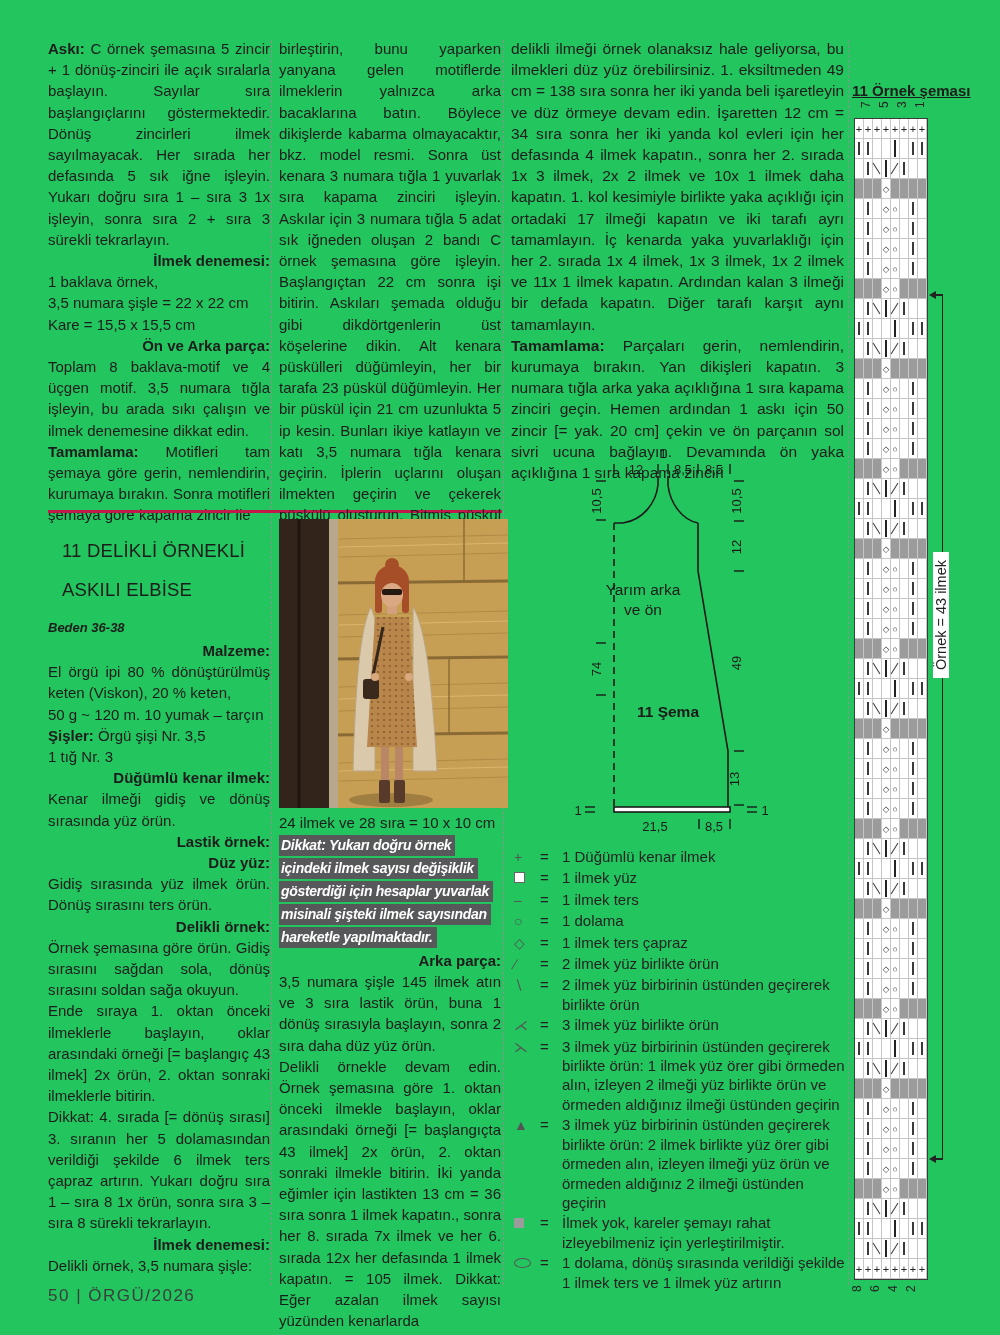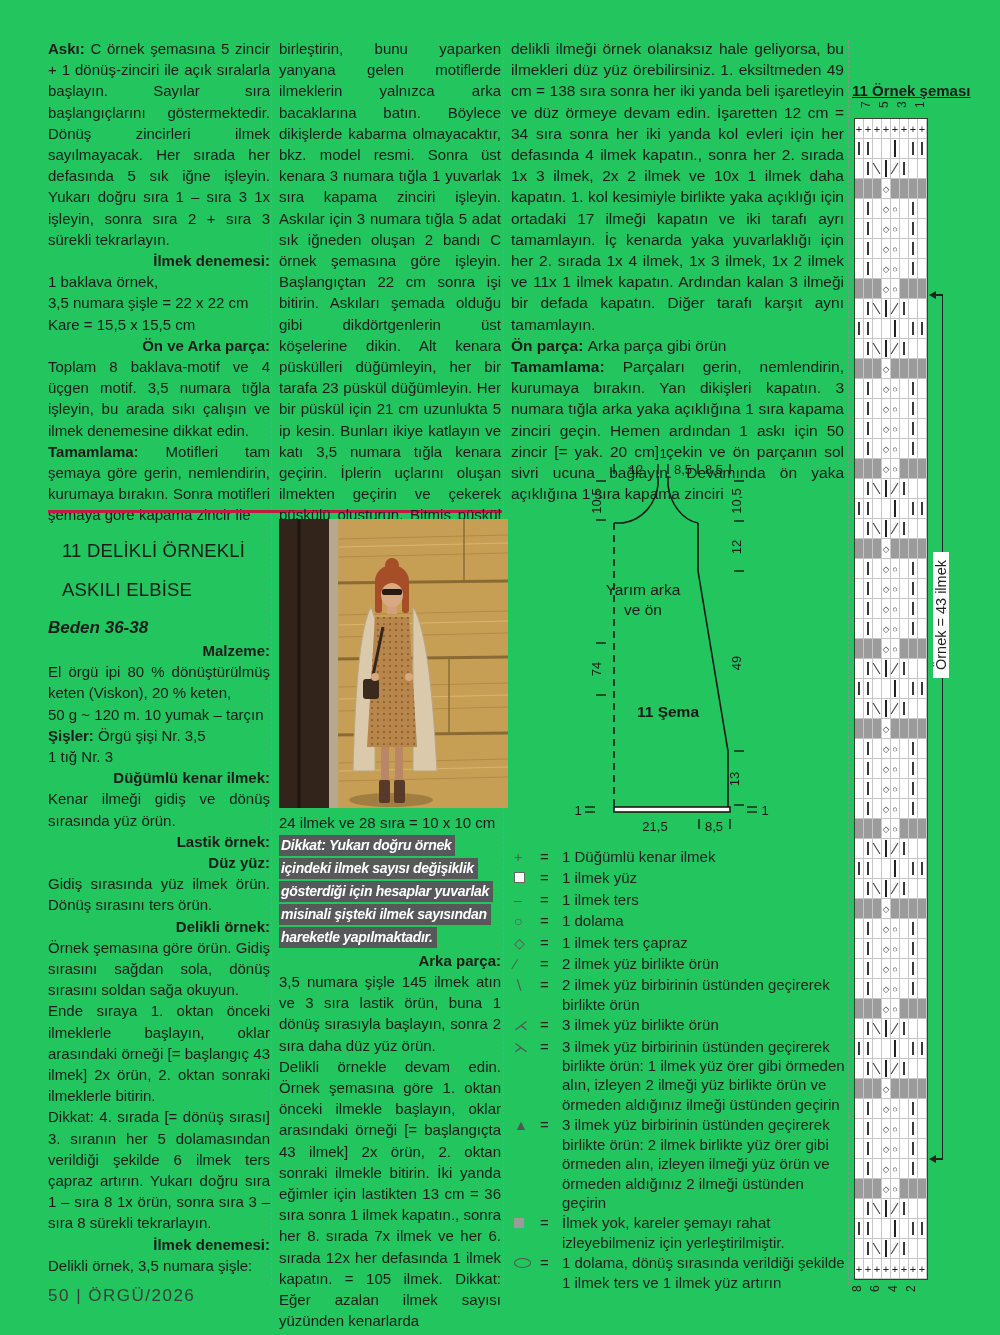--- a/index.html
+++ b/index.html
@@ -10,21 +10,21 @@
   .textcol p{margin:0;font-size:15px;line-height:21.2px;text-align:justify;}
   .textcol p.h-line{font-weight:bold;text-align:right;}
   .textcol p strong{font-weight:bold;}
   .col3 p{font-size:15.5px;}
   .hl-line{display:table;background:#57585a;color:#fff;font-weight:bold;font-style:italic;
            font-size:14px;line-height:18.5px;letter-spacing:-0.3px;padding:1px 4px 2px 2px;margin:1.5px 0;white-space:nowrap;}
   .sep{border-left:1px dashed #8f8f8f;width:0;}
   .red-rule{background:#c2194b;}
   
   .art-title{font-size:18.5px;line-height:25px;letter-spacing:0.2px;font-weight:normal;margin:14px;}
-  .art-size{font-size:17px;font-weight:bold;font-style:italic;line-height:23px;margin:0 0 1px 0;}
+  .art-size{font-size:13px;font-weight:bold;font-style:italic;line-height:23px;margin:0 0 1px 0;}
   
   .footer{font-size:17px;letter-spacing:1.5px;color:#3c3c3c;}
   
   .lg-row{display:flex;align-items:flex-start;font-size:15px;line-height:19.4px;margin-bottom:1px;color:#222;}
   .lg-sym{flex:none;width:26px;color:#555;font-size:14px;padding-top:1px;}
   .lg-eq{flex:none;width:22px;}
   .lg-text{flex:1;}
   .sq{display:inline-block;width:9px;height:9px;border:1.5px solid #666;background:#fff;}
   .graysq{display:inline-block;width:10px;height:10px;background:#9b9b9b;}
   .ellip{display:inline-block;width:15px;height:8px;border:1.5px solid #555;border-radius:50%;}
@@ -167,21 +167,20 @@
       <div class="hl-line">gösterdiği için hesaplar yuvarlak</div>
       <div class="hl-line">misinali şişteki ilmek sayısından</div>
       <div class="hl-line">hareketle yapılmaktadır.</div>
       <p class="h-line">Arka parça:</p>
       <p>3,5 numara şişle 145 ilmek atın ve 3 sıra lastik örün, buna 1 dönüş sırasıyla başlayın, sonra 2 sıra daha düz yüz örün.</p>
       <p>Delikli örnekle devam edin. Örnek şemasına göre 1. oktan önceki ilmekle başlayın, oklar arasındaki örneği [= başlangıçta 43 ilmek] 2x örün, 2. oktan sonraki ilmekle bitirin. İki yanda eğimler için lastikten 13 cm = 36 sıra sonra 1 ilmek kapatın., sonra her 8. sırada 7x  ilmek ve her 6. sırada 12x her defasında 1 ilmek kapatın. = 105 ilmek. Dikkat: Eğer azalan ilmek sayısı yüzünden kenarlarda</p>
     </div>
 
   <div class="abs textcol col3" style="left:511px;top:38px;width:333px;">
       <p>delikli ilmeği örnek olanaksız hale geliyorsa, bu ilmekleri düz yüz örebilirsiniz. 1. eksiltmeden 49 cm = 138 sıra sonra her iki yanda beli işaretleyin ve düz örmeye devam edin. İşaretten 12 cm = 34 sıra sonra her iki yanda kol evleri için her defasında 4 ilmek kapatın., sonra her 2. sırada 1x 3 ilmek, 2x 2 ilmek ve 10x 1 ilmek daha kapatın. 1. kol kesimiyle birlikte yaka açıklığı için ortadaki 17 ilmeği kapatın ve iki tarafı ayrı tamamlayın. İç kenarda yaka yuvarlaklığı için her 2. sırada 1x 4 ilmek, 1x 3 ilmek, 1x 2 ilmek ve 11x 1 ilmek kapatın. Ardından kalan 3 ilmeği bir defada kapatın. Diğer tarafı karşıt aynı tamamlayın.</p>
-      <p><strong>Ön parça: </strong>Arka parça gibi örün</p>
       <p><strong>Tamamlama: </strong>Parçaları gerin, nemlendirin, kurumaya bırakın. Yan dikişleri kapatın. 3 numara tığla arka yaka açıklığına 1 sıra kapama zinciri geçin. Hemen ardından 1 askı için 50 zincir [= yak. 20 cm] çekin ve ön parçanın sol sivri ucuna bağlayın. Devamında ön yaka açıklığına 1 sıra kapama zinciri</p>
     </div>
 
   <div class="abs schematic" style="left:555px;top:443px;width:300px;height:402px;">
     <svg width="300" height="402" viewBox="0 0 300 402">
       <g stroke="#1a1a1a" stroke-width="1.6" fill="none">
         <path d="M59 80 H68 C88 77 101 60 103 42 L103 33"></path>
         <path d="M113 33 V42 C115 60 127 77 143 80"></path>
         <path d="M143 80 V128 L173 308 V364"></path>
         <rect x="59" y="364" width="116" height="5" fill="#ffffff"></rect>

